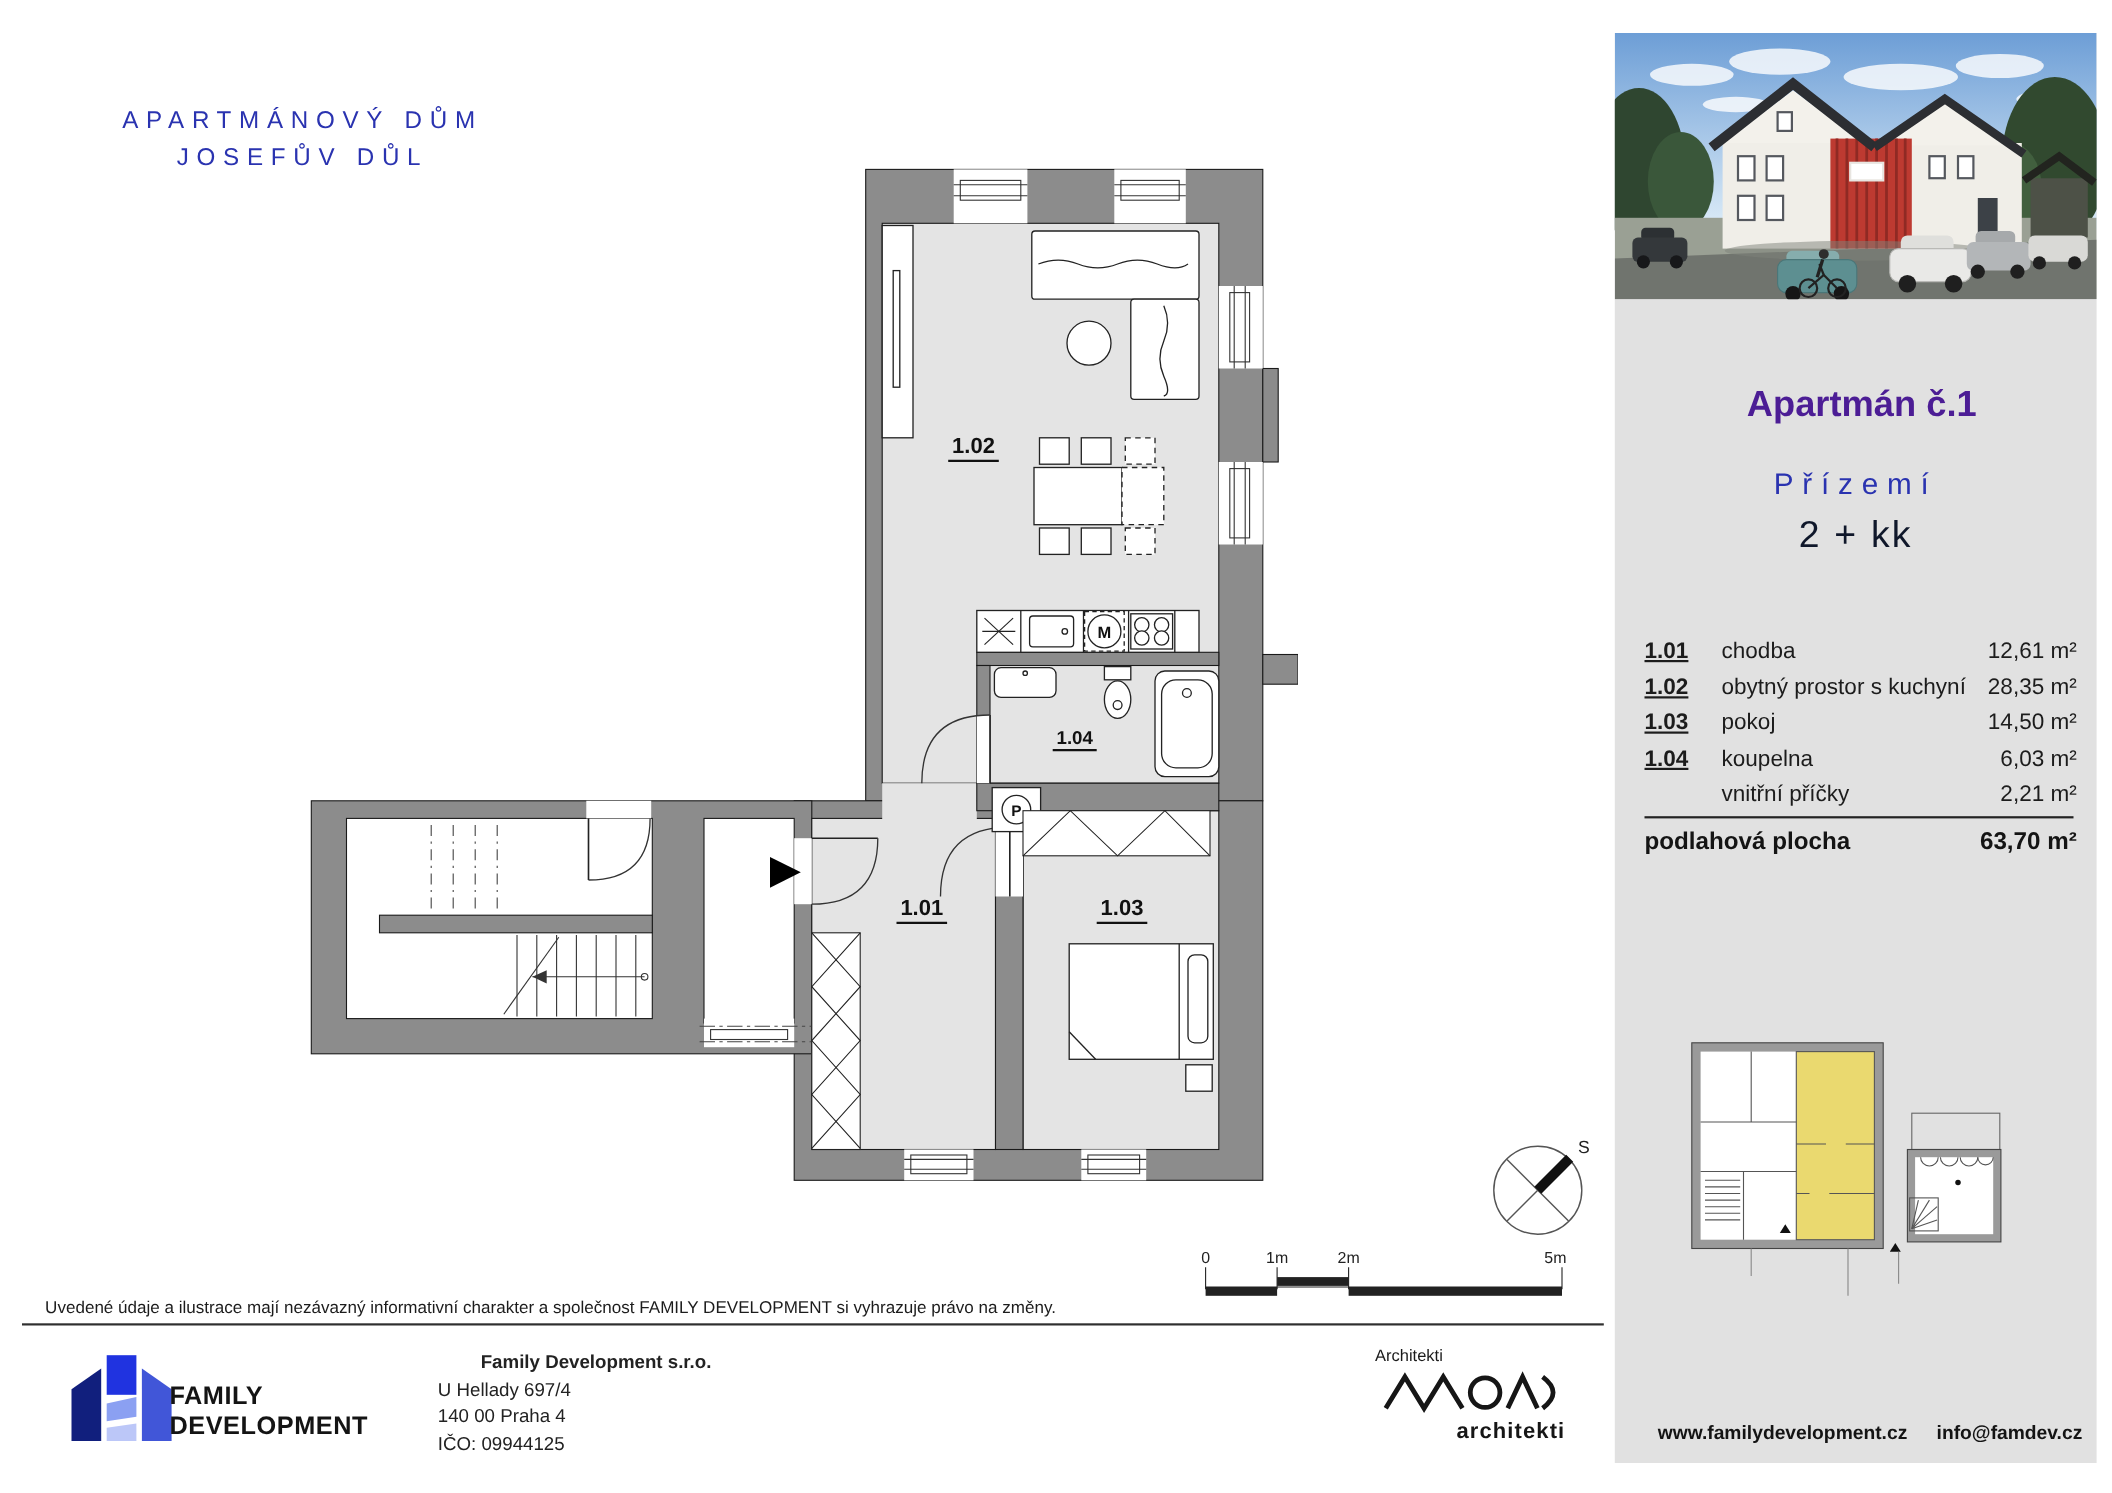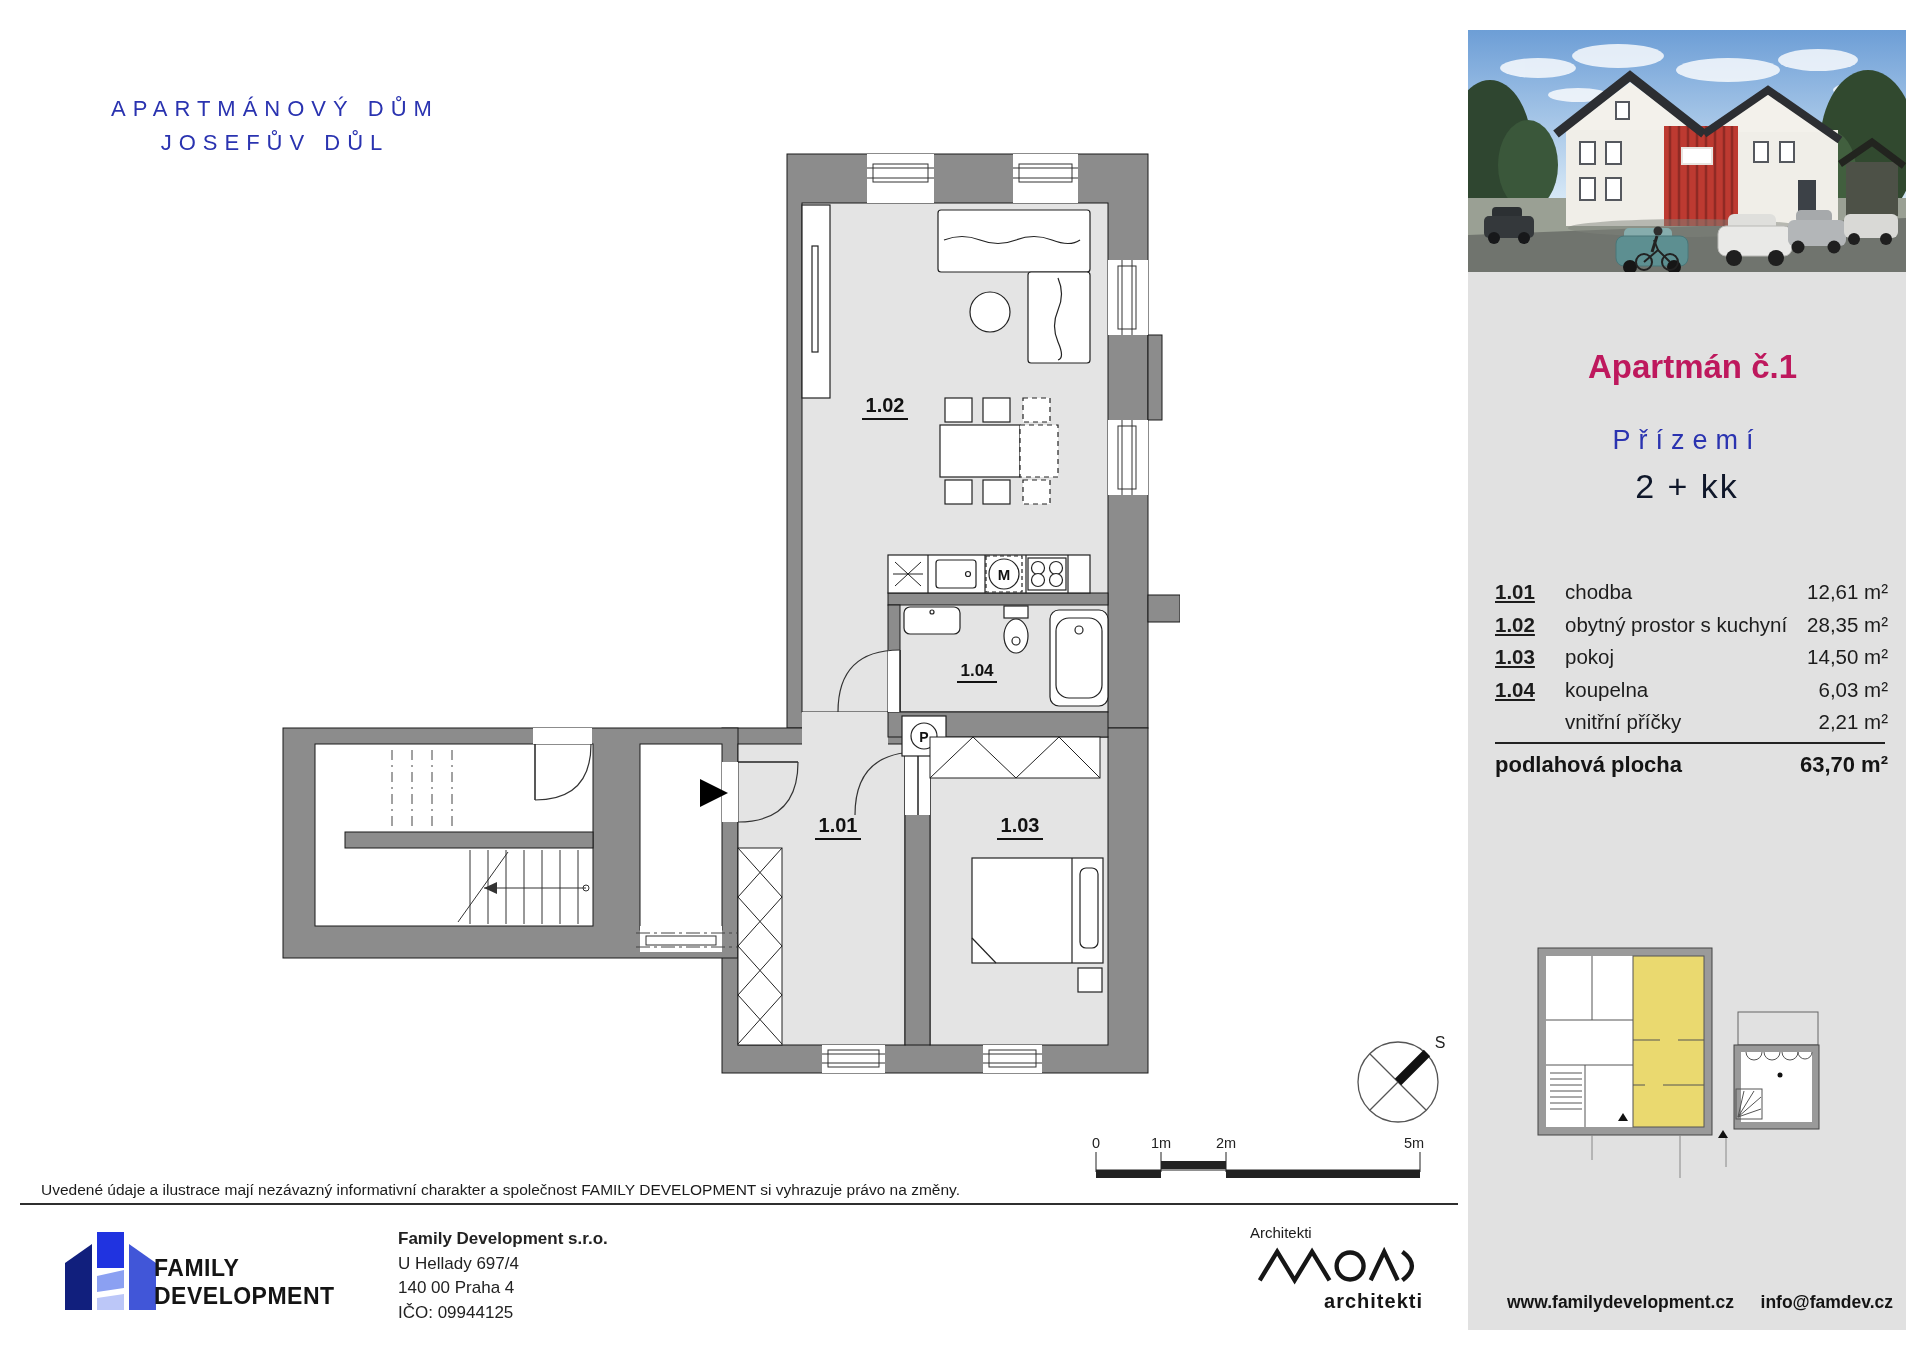--- a/index.html
+++ b/index.html
@@ -9,26 +9,26 @@
   
   .title-block{left:110px;top:80px;width:330px;text-align:center;color:#2a33b0;}
   .title-main{font-size:47px;letter-spacing:3px;font-weight:400;}
   .title-sub{font-size:22px;letter-spacing:7px;margin-top:16px;font-weight:400;}
   .title-sub2{font-size:22px;letter-spacing:7px;margin-top:8px;font-weight:400;}
   
   .disclaimer{left:20px;top:1181px;font-size:15.5px;color:#1c1c1c;margin-left:21px;}
   .footline{left:20px;top:1203px;width:1438px;height:2px;background:#2f2f2f;}
   .brandtext{left:154px;top:1254px;font-size:23px;font-weight:bold;color:#141414;line-height:28px;letter-spacing:.5px;}
   .company{left:398px;top:1227px;font-size:17px;line-height:24.5px;color:#222;}
-  .company .cname{font-weight:bold;}
+  .company .cname{font-weight:bold;margin-left:39px;}
   .archlabel{left:1250px;top:1224px;font-size:15px;color:#1a1a1a;}
   .archsub{left:1255px;top:1290px;width:168px;text-align:right;font-size:20px;font-weight:bold;letter-spacing:1px;color:#161616;}
   
   .panel{left:1468px;top:30px;width:438px;height:1300px;background:#e1e1e1;}
-  .apt-title{left:0;top:318px;width:449px;text-align:center;font-size:33px;font-weight:bold;color:#be185d;}
+  .apt-title{left:0;top:318px;width:449px;text-align:center;font-size:33px;font-weight:bold;color:#4c1d95;}
   .apt-floor{left:0;top:395px;width:438px;text-align:center;font-size:27px;letter-spacing:8px;color:#2a33b0;}
   .apt-layout{left:0;top:437px;width:438px;text-align:center;font-size:34px;letter-spacing:2px;color:#0f172a;}
   .roomtable{left:27px;top:546px;width:393px;font-size:20.5px;color:#1c1c1c;}
   .roomrow{display:grid;grid-template-columns:64px 1fr auto;column-gap:6px;line-height:32.5px;}
   .rcode{font-weight:bold;text-decoration:underline;}
   .rarea{text-align:right;}
   .tdivider{left:27px;top:712px;width:390px;height:2px;background:#222;}
   .totalrow{left:27px;top:722px;width:393px;display:flex;justify-content:space-between;font-size:22px;font-weight:bold;color:#141414;}
   .links{left:27px;top:1262px;width:386px;display:flex;justify-content:space-between;font-size:17.5px;font-weight:bold;color:#141414;margin-left:12px;}
   .links span{cursor:pointer;}

